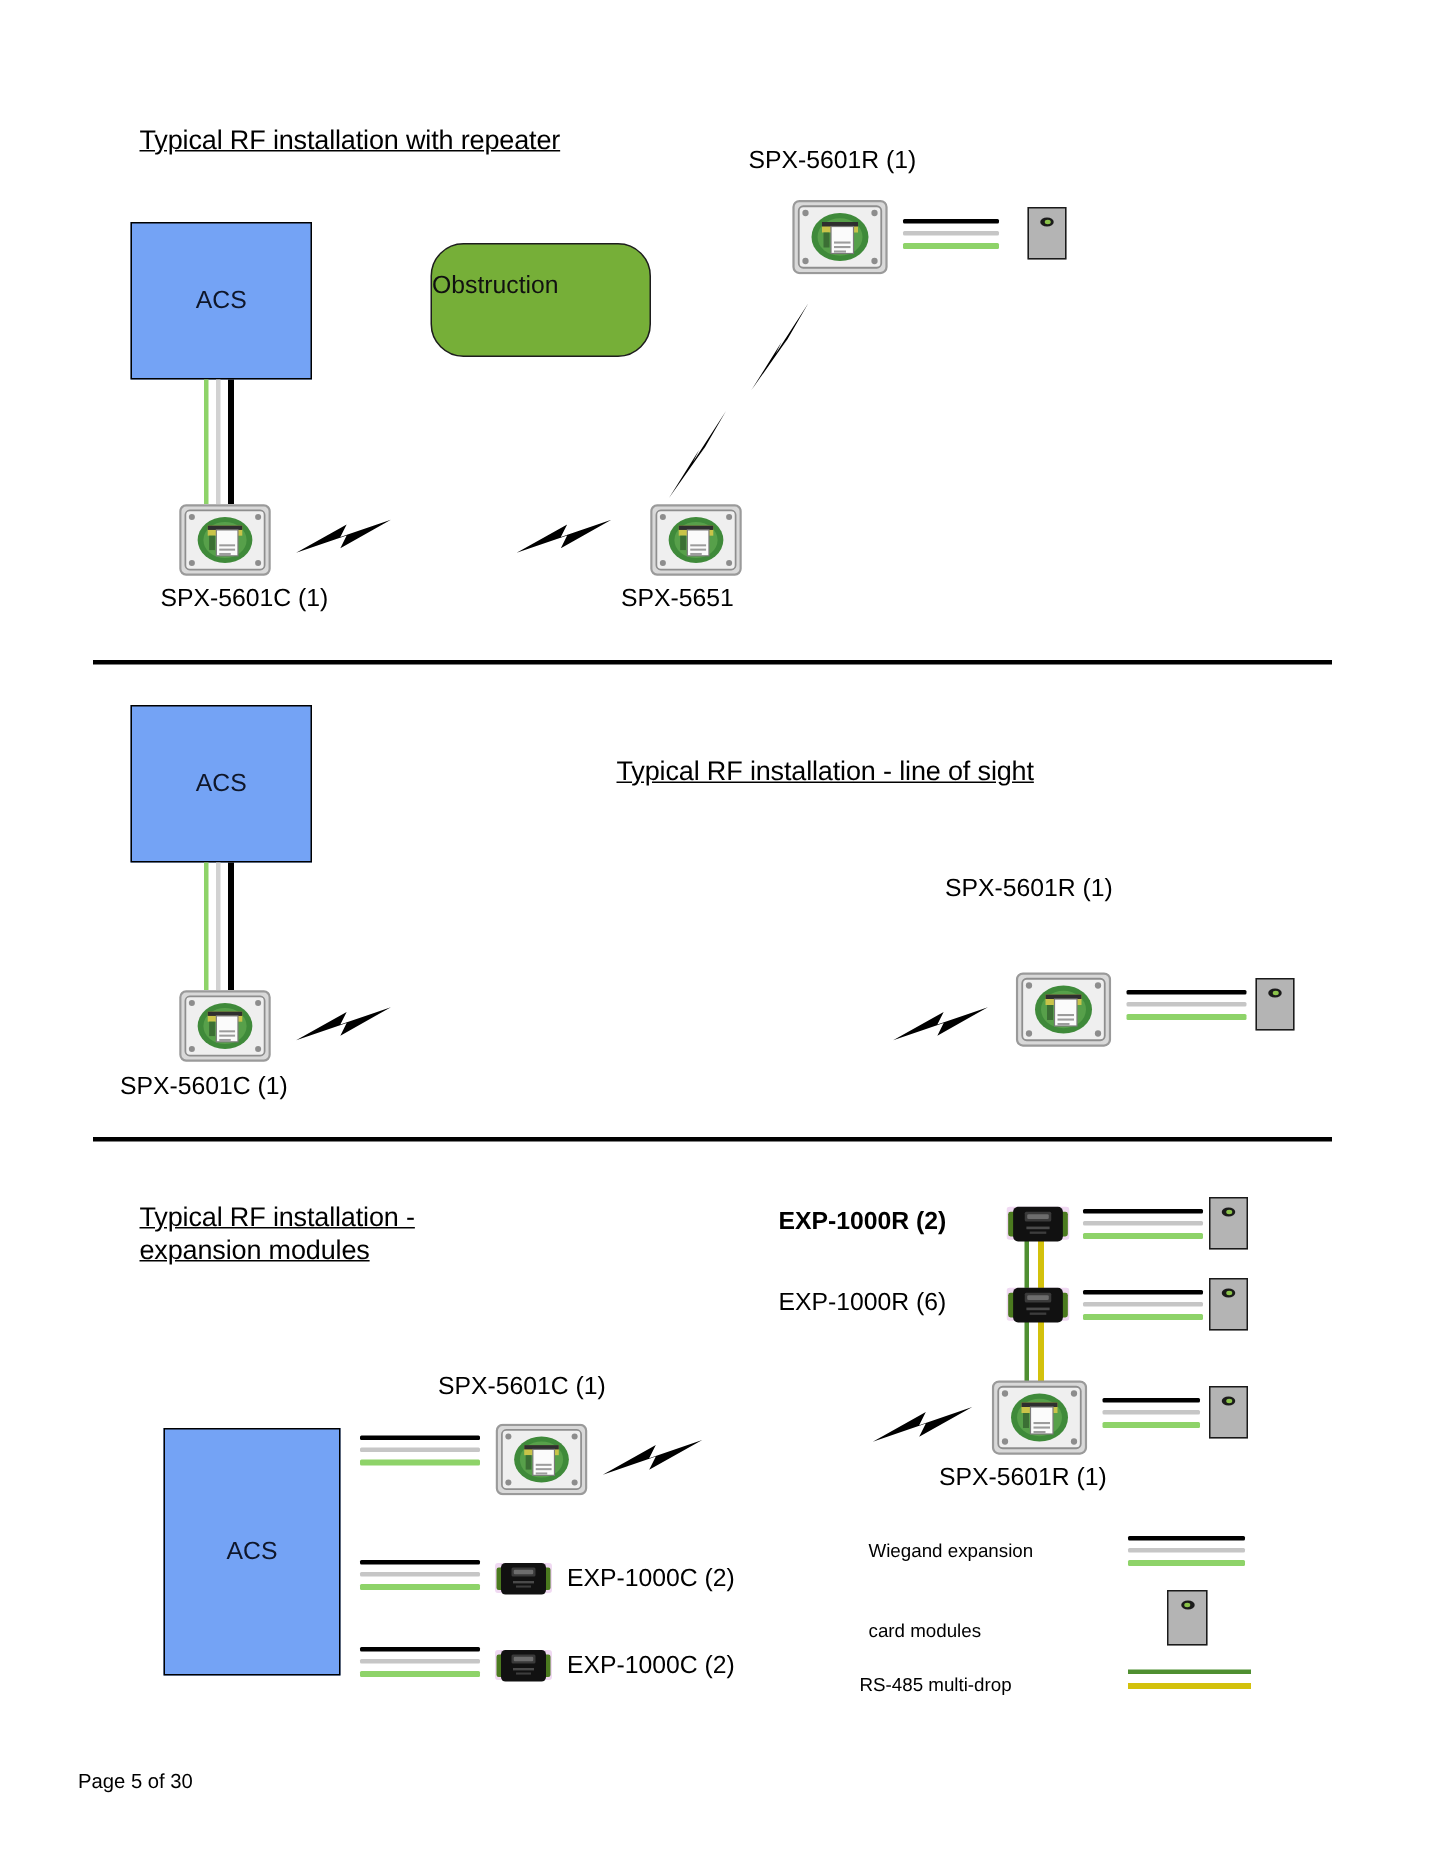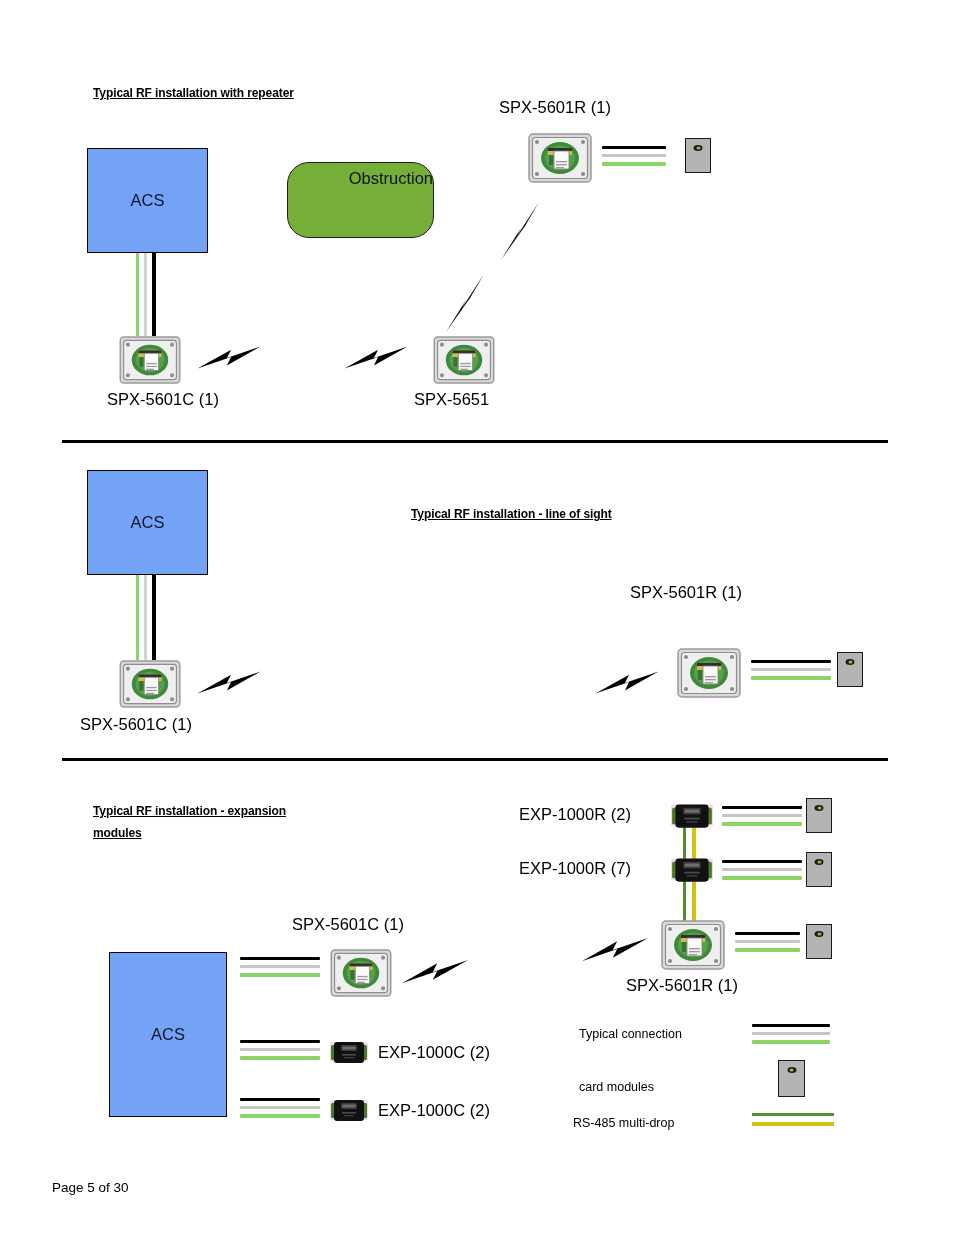--- a/index.html
+++ b/index.html
@@ -15,22 +15,22 @@
     color: #000000;
     overflow: hidden;
   }
   .page { position: absolute; inset: 0; }
 
   
   .abs { position: absolute; }
 
   
   .section-title {
-    font-size: 12px;
-    font-weight: bold;
+    font-size: 18px;
+    font-weight: normal;
     text-decoration: underline;
     letter-spacing: -0.1px;
     white-space: nowrap;
     line-height: 22px;
   }
   .section-title.two-line { white-space: normal; width: 230px; }
 
   
   .label {
     font-size: 16.5px;
@@ -61,23 +61,23 @@
     color: #0f172a;
   }
 
   
   .obstruction {
     border: 1.8px solid #1d1d1d;
     background: #76af38;
     border-radius: 22px;
     display: flex;
     align-items: flex-start;
-    justify-content: flex-end;
+    justify-content: flex-start;
     box-sizing: border-box;
-    padding-top: 6px;
+    padding-top: 18px;
   }
   .obstruction .obs-text { font-size: 16.5px; color: #111; }
 
   
   .divider {
     background: #000;
     height: 3.2px;
   }
 
   
@@ -370,36 +370,36 @@
           <use href="#exp-icon"></use>
         </svg>
     </div>
     <div class="abs label" style="left:378px; top:336px;">EXP-1000C (2)</div>
 
     <div class="rs485-v" style="left:683px; top:58px; height:125px;">
       <i class="dg"></i>
         <i class="yl"></i>
     </div>
 
-    <div class="abs label" style="left:519px; top:806px; top:40px;">EXP-1000R (2)</div>
+    <div class="abs label" style="left:519px; top:806px; top:40px;font-weight:bold;">EXP-1000R (2)</div>
     <div class="exp" style="left:671px; top:36px; width:42px; height:29px;">
       <svg viewBox="0 0 38 26">
           <use href="#exp-icon"></use>
         </svg>
     </div>
     <div class="cable-h" style="left:722px; top:41px; width:80px;">
       <i class="k"></i>
         <i class="g"></i>
         <i class="n"></i>
     </div>
     <div class="reader" style="left:806px; top:33px; width:26px; height:35px;">
       <span class="led"></span>
     </div>
 
-    <div class="abs label" style="left:519px; top:94px;">EXP-1000R (7)</div>
+    <div class="abs label" style="left:519px; top:94px;">EXP-1000R (6)</div>
     <div class="exp" style="left:671px; top:90px; width:42px; height:29px;">
       <svg viewBox="0 0 38 26">
           <use href="#exp-icon"></use>
         </svg>
     </div>
     <div class="cable-h" style="left:722px; top:95px; width:80px;">
       <i class="k"></i>
         <i class="g"></i>
         <i class="n"></i>
     </div>
@@ -420,21 +420,21 @@
     <div class="cable-h" style="left:735px; top:167px; width:65px;">
       <i class="k"></i>
         <i class="g"></i>
         <i class="n"></i>
     </div>
     <div class="reader" style="left:806px; top:159px; width:26px; height:35px;">
       <span class="led"></span>
     </div>
     <div class="abs label" style="left:626px; top:211px;">SPX-5601R (1)</div>
 
-    <div class="abs label-sm" style="left:579px; top:262px;">Typical connection</div>
+    <div class="abs label-sm" style="left:579px; top:262px;">Wiegand expansion</div>
     <div class="cable-h" style="left:752px; top:259px; width:78px;">
       <i class="k"></i>
         <i class="g"></i>
         <i class="n"></i>
     </div>
 
     <div class="abs label-sm" style="left:579px; top:315px;">card modules</div>
     <div class="reader" style="left:778px; top:295px; width:27px; height:37px;">
       <span class="led"></span>
     </div>

